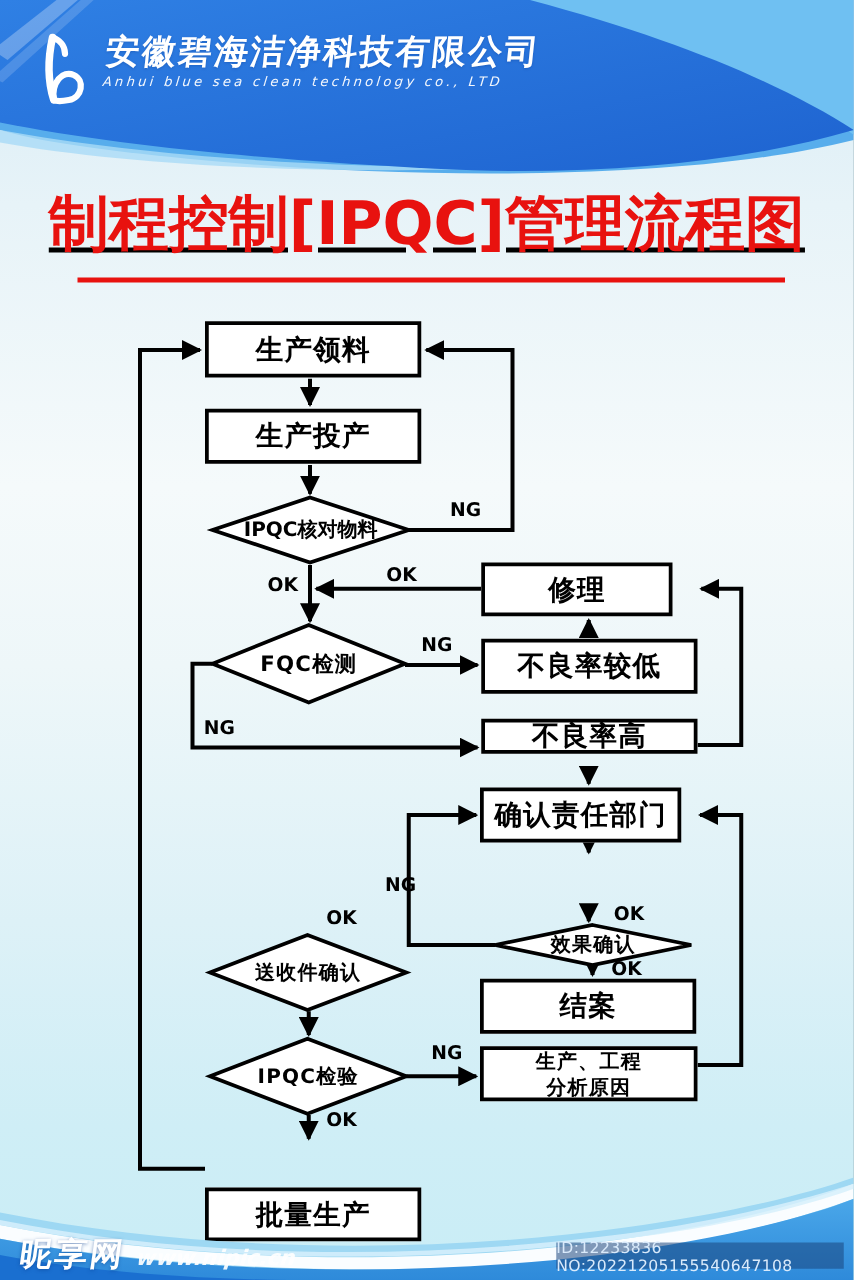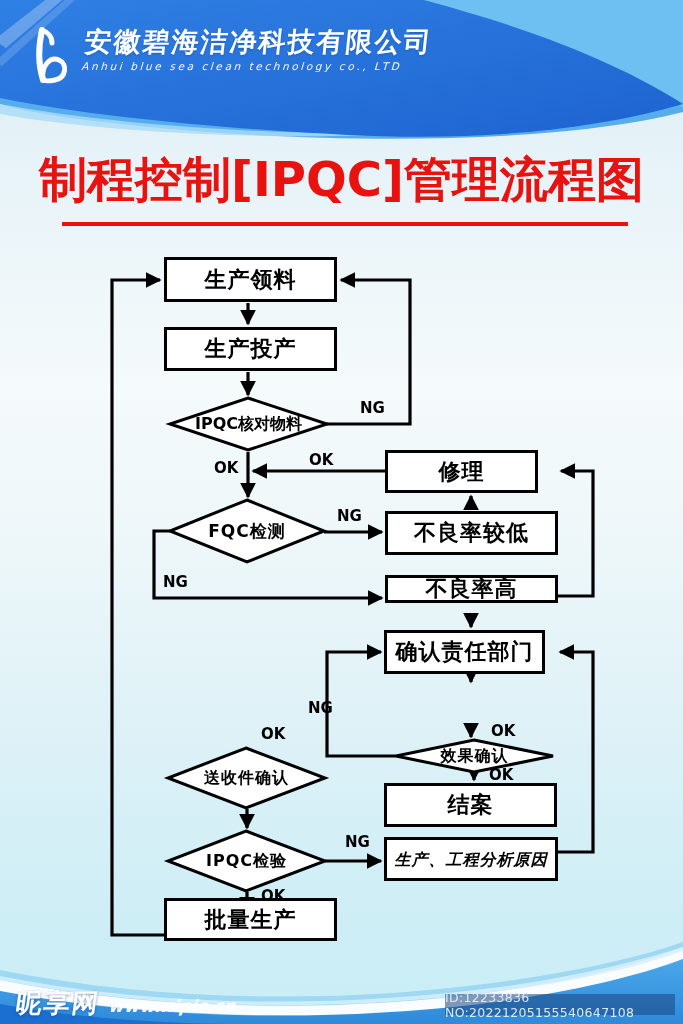--- a/index.html
+++ b/index.html
@@ -10,31 +10,31 @@
     font-family:"DejaVu Sans","Liberation Sans",sans-serif;
   }
   svg{display:block;}
   
   .header{position:absolute;left:0;top:0;width:683px;height:152px;}
   .brand{position:absolute;left:28px;top:26px;display:flex;align-items:flex-start;}
   .brand-text{margin-left:10px;transform:skewX(-6deg);}
   .company-cn{color:#fff;font-size:27px;font-weight:bold;letter-spacing:2px;line-height:1.15;text-shadow:0 1px 2px rgba(0,40,120,.25);}
   .company-en{color:#fff;font-size:10.5px;font-style:italic;letter-spacing:2.6px;margin-top:3px;opacity:.95;}
   
-  .title-wrap{position:absolute;left:0;top:148px;width:683px;text-align:center;}
+  .title-wrap{position:absolute;left:0;top:148px;width:683px;text-align:center;text-decoration:underline;}
   .title{margin:0;color:#e8120f;font-size:48px;line-height:62px;font-weight:900;letter-spacing:0px;white-space:nowrap;}
   .title-underline{position:absolute;left:62px;top:74px;width:566px;height:4px;background:#e8120f;}
   
   .flow{position:absolute;left:0;top:0;width:683px;height:1024px;}
   .connectors{position:absolute;left:0;top:0;}
   .node{position:absolute;display:flex;align-items:center;justify-content:center;
         color:#000;font-weight:bold;font-size:22px;letter-spacing:1px;text-align:center;}
   .box{background:#fff;border:3px solid #000;}
   .dlabel{background:transparent;border:none;}
-  .two-line{flex-direction:row;font-size:16px;line-height:21px;letter-spacing:1px;font-style:italic;}
+  .two-line{flex-direction:column;font-size:16px;line-height:21px;letter-spacing:1px;}
   .edge-label{position:absolute;color:#000;font-weight:bold;font-size:15px;letter-spacing:0px;}
   
   .footer{position:absolute;left:0;top:930px;width:683px;height:94px;}
   .credit{position:absolute;left:16px;top:56px;display:flex;align-items:baseline;color:#fff;transform:skewX(-8deg);}
   .site-name{font-size:26px;font-weight:900;letter-spacing:2px;text-shadow:0 1px 3px rgba(10,60,140,.5);}
   .site-url{font-size:17px;font-weight:bold;font-style:italic;margin-left:10px;opacity:.92;}
   .id-badge{position:absolute;left:445px;top:64px;width:230px;height:21px;
             background:rgba(25,70,125,.55);color:#d9eafb;font-size:12.5px;
             display:flex;align-items:center;justify-content:center;letter-spacing:.3px;}
 </style>
@@ -117,21 +117,21 @@
     <div class="node box" style="left:164px;top:327px;width:173px;height:44px">生产投产</div>
     <div class="node box" style="left:385px;top:450px;width:153px;height:43px">修理</div>
     <div class="node box" style="left:385px;top:511px;width:173px;height:44px">不良率较低</div>
     <div class="node box" style="left:385px;top:575px;width:173px;height:28px">不良率高</div>
     <div class="node box" style="left:384px;top:630px;width:161px;height:44px">确认责任部门</div>
     <div class="node box" style="left:384px;top:783px;width:173px;height:44px">结案</div>
     <div class="node box two-line" style="left:384px;top:837px;width:174px;height:44px">
       <div>生产、工程</div>
       <div>分析原因</div>
     </div>
-    <div class="node box" style="left:164px;top:898px;width:173px;height:43px">批量生产</div>
+    <div class="node box" style="left:164px;top:950px;width:173px;height:43px">批量生产</div>
 
     <div class="node dlabel" style="left:170px;top:398px;width:157px;height:52px;font-size:16px;letter-spacing:0">IPQC核对物料</div>
     <div class="node dlabel" style="left:170px;top:500px;width:154px;height:62px;font-size:17px">FQC检测</div>
     <div class="node dlabel" style="left:396px;top:740px;width:157px;height:32px;font-size:16px">效果确认</div>
     <div class="node dlabel" style="left:168px;top:748px;width:157px;height:60px;font-size:16px">送收件确认</div>
     <div class="node dlabel" style="left:168px;top:831px;width:157px;height:60px;font-size:16px">IPQC检验</div>
 
     <div class="edge-label" style="left:360px;top:399px">NG</div>
     <div class="edge-label" style="left:214px;top:459px">OK</div>
     <div class="edge-label" style="left:309px;top:451px">OK</div>

